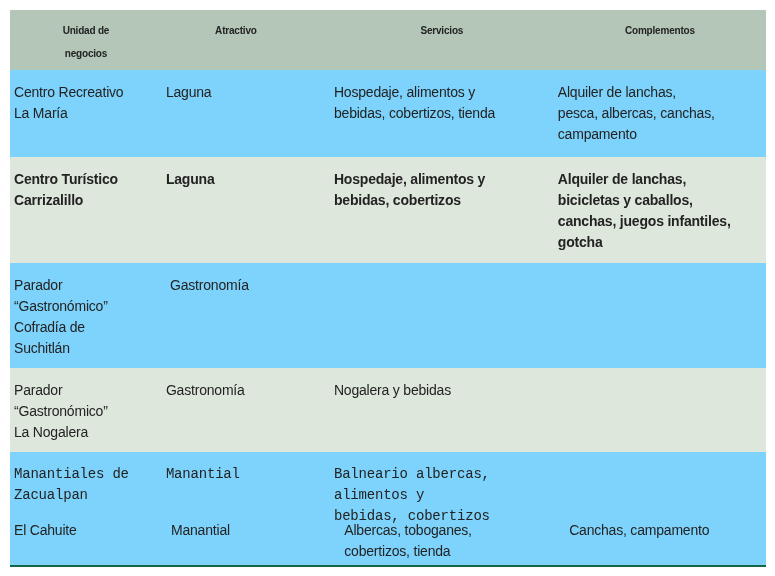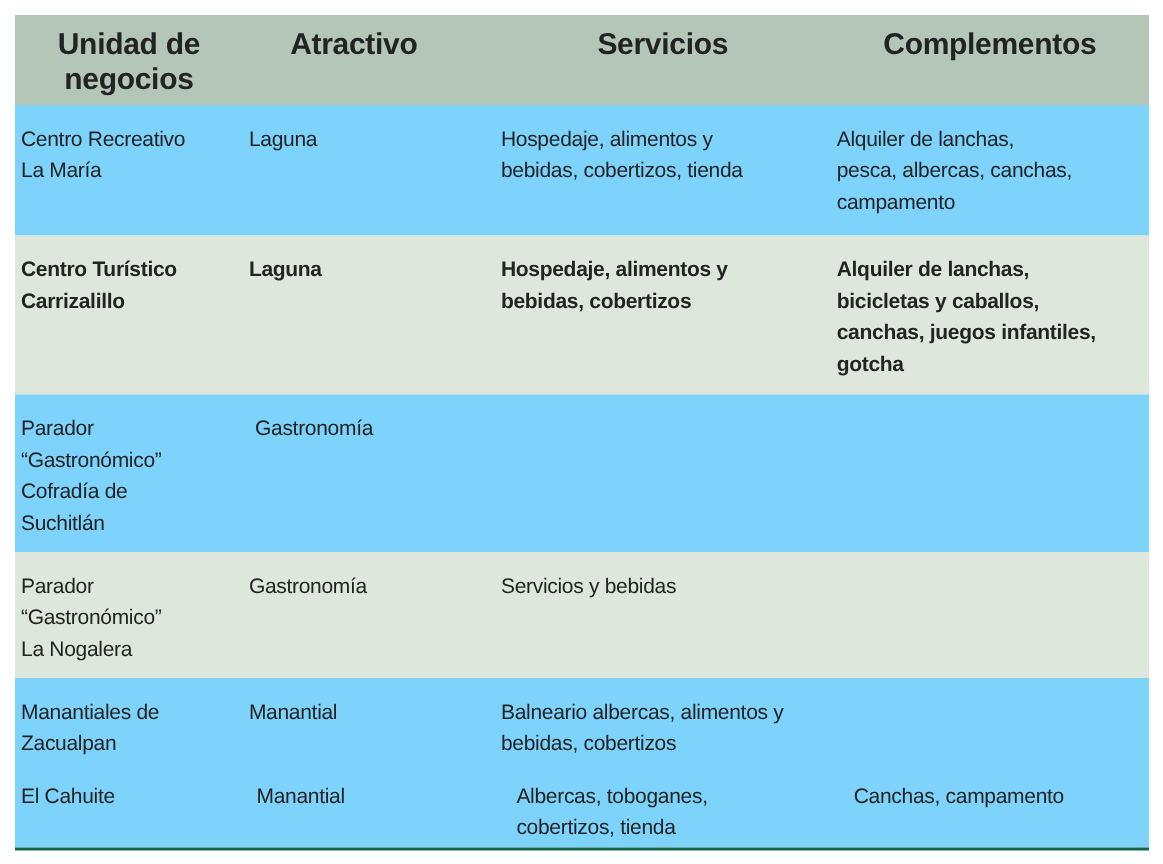--- a/index.html
+++ b/index.html
@@ -34,34 +34,34 @@
   }
   .cell{
     white-space:pre-line;
     font-size:14px;
     line-height:21px;
     letter-spacing:-0.2px;
     padding:12px 6px 0 4px;
   }
   .header-row .cell{
     font-weight:bold;
-    font-size:20px;
+    font-size:10px;
     line-height:23px;
     text-align:center;
     padding:9px 2px 0 2px;
   }
   .c1{width:156px;}
   .c2{width:152px;}
   .c3{width:230px;margin-left:20px;}
   .c4{width:218px;}
   .r1{height:87px;}
   .r2{height:106px;font-weight:bold;}
   .r3{height:105px;}
   .r4{height:84px;}
-  .r5{height:56px;}
+  .r5{height:56px;font-family:Liberation Mono, monospace;}
   .r6{height:57px;gap:13px;}
   .bottom-rule{
     width:756px;
     height:2px;
     background:var(--bottom-rule);
   }
 </style>
 </head>
 <body>
 
@@ -105,21 +105,21 @@
 Suchitlán</div>
     <div class="cell c2">Gastronomía</div>
     <div class="cell c4"></div>
   </div>
 
   <div class="row r4 shaded">
     <div class="cell c1">Parador
 “Gastronómico”
 La Nogalera</div>
     <div class="cell c2">Gastronomía</div>
-    <div class="cell c3">Servicios y bebidas</div>
+    <div class="cell c3">Nogalera y bebidas</div>
     <div class="cell c4"></div>
   </div>
 
   <div class="row r5">
     <div class="cell c1">Manantiales de
 Zacualpan</div>
     <div class="cell c2">Manantial</div>
     <div class="cell c3">Balneario albercas, alimentos y
 bebidas, cobertizos</div>
     <div class="cell c4"></div>

